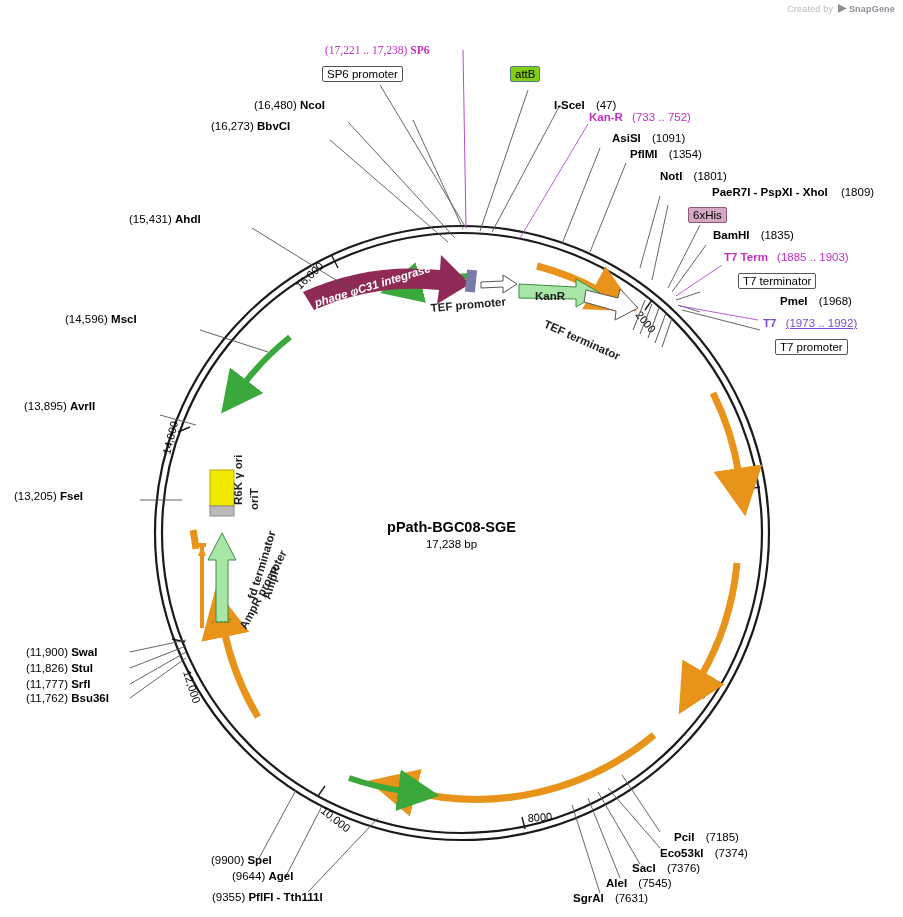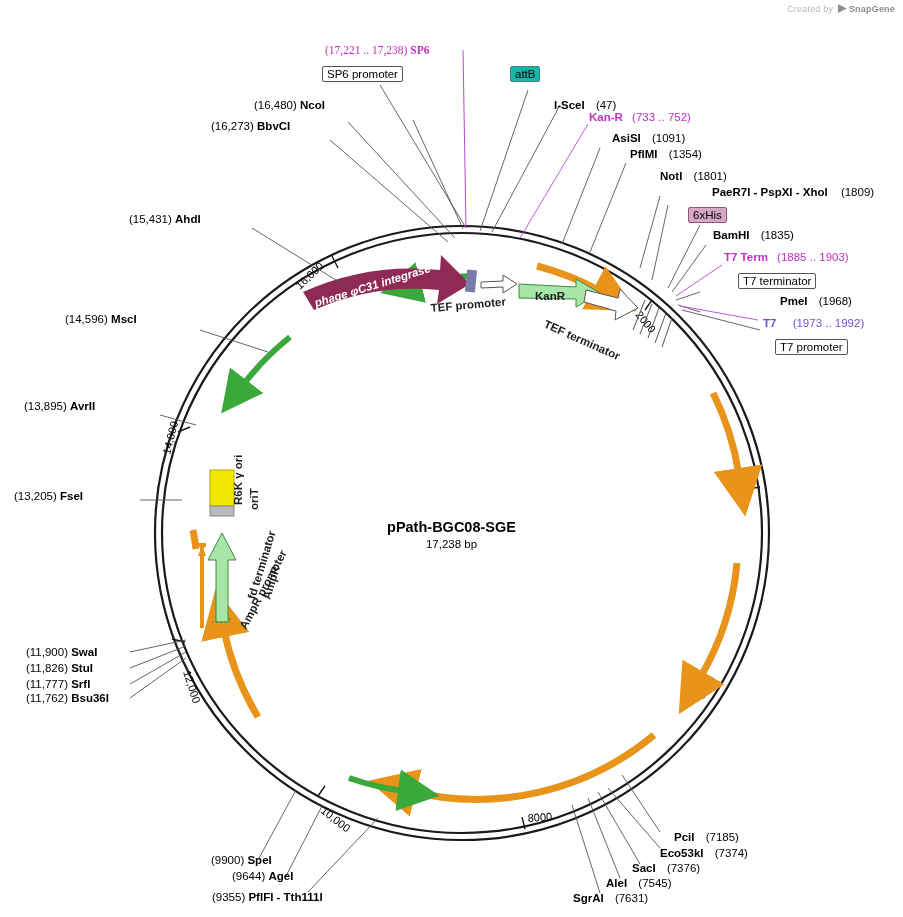--- a/index.html
+++ b/index.html
@@ -7,21 +7,21 @@
   #stage{position:absolute;inset:0;}
   .abs{position:absolute;}
   .credit{top:4px;right:8px;font-size:9px;color:#b9b9c0;letter-spacing:.2px;}
   .credit b{color:#8d8d96;font-weight:bold;}
   .lbl{font-size:11.5px;color:#000;white-space:nowrap;}
   .bold{font-weight:bold;}
   .pos{color:#000;font-weight:normal;}
   .pink{color:#c32ec3;}
   .purple{color:#7b49d6;}
   .boxed{border:1px solid #555;background:#fff;padding:1px 4px;border-radius:2px;font-size:11.5px;}
-  .boxed.attb{background:#14b8a6;border-color:#4e7f88;}
+  .boxed.attb{background:#84cc16;border-color:#4e7f88;}
   .boxed.his{background:#d6a8c4;border-color:#8c5878;}
   .plasmid-name{font-size:14.5px;font-weight:bold;color:#000;}
   .plasmid-bp{font-size:11.5px;color:#000;}
   svg{position:absolute;left:0;top:0;}
   .tick{font-size:11px;fill:#000;}
   .featlabel{font-size:11.5px;fill:#000;}
   .featlabel.white{fill:#fff;font-style:italic;font-weight:bold;}
   .featlabel.dark{fill:#1f1f1f;font-weight:bold;}
 </style>
 </head>
@@ -241,21 +241,21 @@
     <span class="pink bold">T7 Term</span>
     <span class="pink" style="margin-left:6px;">(1885 .. 1903)</span>
   </div>
   <div class="abs boxed" style="left:738px;top:273px;">T7 terminator</div>
   <div class="abs lbl" style="left:752px;top:295px;padding-left:28px;">
     <span class="bold">PmeI</span>
     <span class="pos" style="margin-left:8px;">(1968)</span>
   </div>
   <div class="abs lbl" style="left:763px;top:317px;">
     <span class="purple bold">T7</span>
-    <span class="purple" style="margin-left:13px;">(1973 .. 1992)</span>
+    <span class="purple" style="margin-left:6px;text-decoration:underline;">(1973 .. 1992)</span>
   </div>
   <div class="abs boxed" style="left:775px;top:339px;">T7 promoter</div>
 
   <div class="abs" style="left:0;top:519px;width:903px;text-align:center;">
     <div class="plasmid-name">pPath-BGC08-SGE</div>
     <div class="plasmid-bp" style="margin-top:3px;">17,238 bp</div>
   </div>
 
   <div class="abs lbl" style="left:26px;top:646px;">
     <span class="pos">(11,900)</span>

